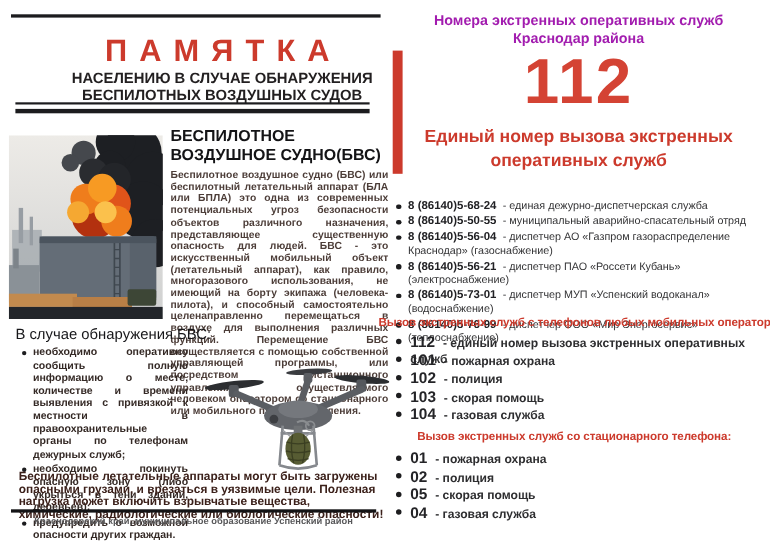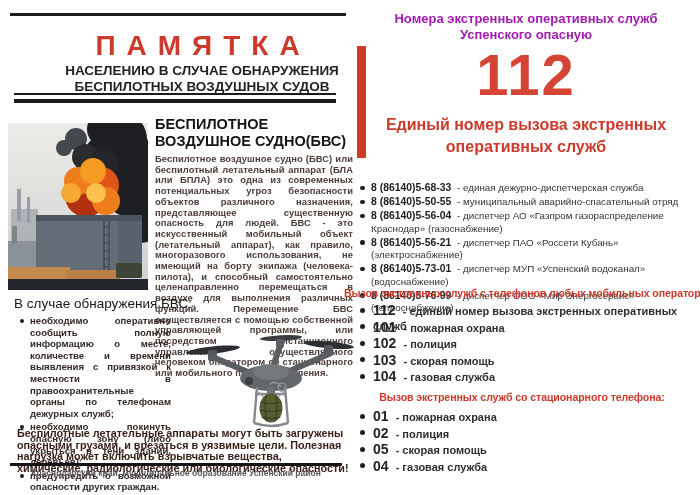--- a/index.html
+++ b/index.html
@@ -191,33 +191,33 @@
       <path d="M77.5 71 Q88 74 98.5 71 M77 79 Q88 82 99 79 M78.5 86 Q88 89 97.5 86" stroke="#3b3f22" stroke-width="1.2" fill="none"></path>
     </svg>
   </figure>
 
   <div class="warning">Беспилотные летательные аппараты могут быть загружены опасными грузами, и врезаться в уязвимые цели. Полезная нагрузка может включить взрывчатые вещества, химические, радиологические или биологические опасности!</div>
   <div class="rule-footer"></div>
   <div class="footer-text">Краснодарский край, муниципальное образование Успенский район</div>
 
   <div class="r-head">
     <div>Номера экстренных оперативных служб</div>
-    <div>Успенского опасную</div>
+    <div>Краснодар района</div>
   </div>
   <div class="red-bar"></div>
   <div class="big-num">112</div>
   <div class="big-caption">
     <div>Единый номер вызова экстренных</div>
     <div>оперативных служб</div>
   </div>
 
   <div class="landline-list">
     <div class="svc">
       <span class="dot"></span>
-      <span class="num">8 (86140)5-68-33</span>
+      <span class="num">8 (86140)5-68-24</span>
       <span class="lbl">- единая дежурно-диспетчерская служба</span>
     </div>
     <div class="svc">
       <span class="dot"></span>
       <span class="num">8 (86140)5-50-55</span>
       <span class="lbl">- муниципальный аварийно-спасательный отряд</span>
     </div>
     <div class="svc">
       <span class="dot"></span>
       <span class="num">8 (86140)5-56-04</span>

